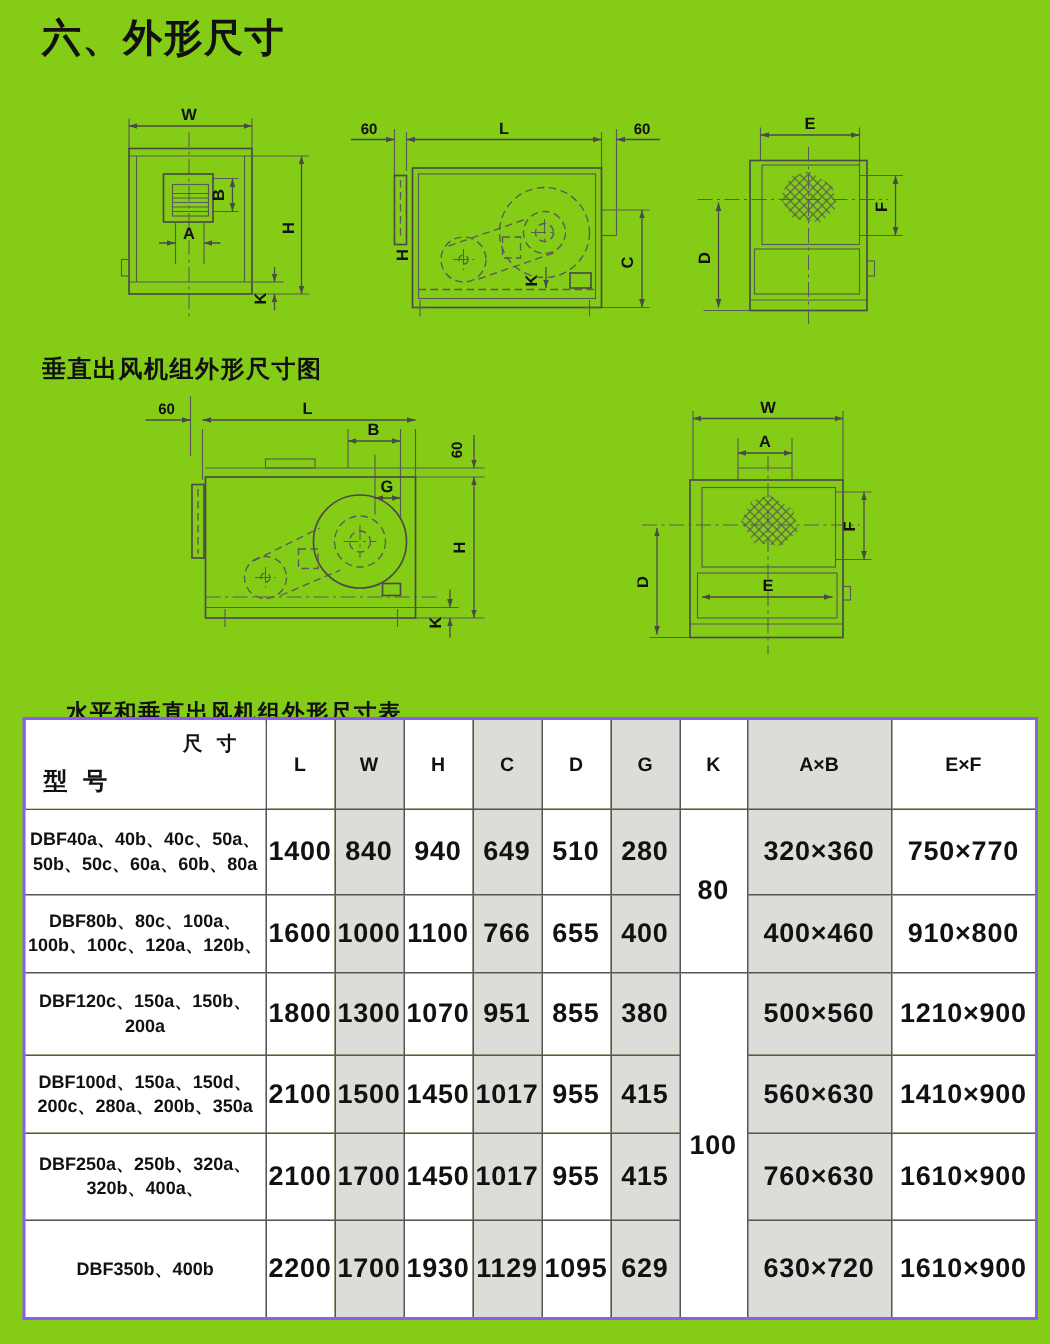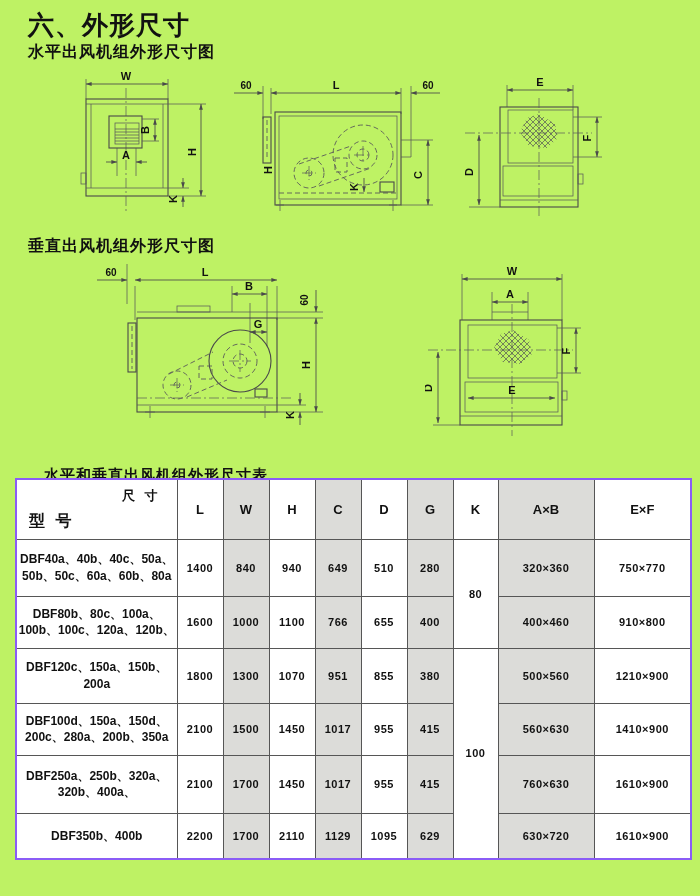--- a/index.html
+++ b/index.html
@@ -1,31 +1,31 @@
 <!DOCTYPE html>
 <html><head>
 <meta charset="utf-8">
 <style>
   html,body{margin:0;padding:0;background:#e8e8e8;}
-  .page{position:relative;width:700px;height:896px;background:#bef264;overflow:hidden;
+  .page{position:relative;width:700px;height:896px;background:#84cc16;overflow:hidden;
         font-family:"Liberation Sans","DejaVu Sans",sans-serif;color:#111;}
   .abs{position:absolute;}
   h1.title{font-size:26px;font-weight:bold;margin:0;letter-spacing:1px;}
   h2.subtitle{font-size:16px;font-weight:bold;margin:0;letter-spacing:1px;}
   h3.tabletitle{font-size:15px;font-weight:bold;margin:14px;letter-spacing:1px;}
   .footnote{font-size:11.5px;font-weight:bold;margin:0;white-space:nowrap;}
 
   
   table.dims{border-collapse:collapse;table-layout:fixed;width:675px;
              border:2px solid #8b5cf6;}
   table.dims td,table.dims th{border:1px solid #565656;padding:0;margin:0;
              font-weight:bold;text-align:center;vertical-align:middle;background:#fff;}
   td.shade,th.shade{background:#dcdcd9 !important;}
   th.colhead{font-size:13px;}
-  td.num{font-size:11px;letter-spacing:0.5px;}
+  td.num{font-size:18px;letter-spacing:0.5px;}
   td.model{background:#dcdcd9;text-align:left;font-size:12px;line-height:1.35;
            padding:4px 3px 4px 7px;letter-spacing:0;}
   th.corner{position:relative;background:#dcdcd9;
      background-image:linear-gradient(to bottom right,
         rgba(0,0,0,0) calc(50% - 0.7px), #565656 calc(50% - 0.7px),
         #565656 calc(50% + 0.7px), rgba(0,0,0,0) calc(50% + 0.7px));}
   th.corner .tr{position:absolute;top:7px;right:16px;font-size:13px;letter-spacing:3px;}
   th.corner .bl{position:absolute;bottom:7px;left:12px;font-size:16px;letter-spacing:3px;}
 
   
@@ -40,21 +40,20 @@
   text.lbs{font-size:10px;font-weight:bold;fill:#111;text-anchor:middle;
           font-family:"Liberation Sans","DejaVu Sans",sans-serif;}
 </style>
 </head>
 <body>
 
 <div class="page">
 
   <h1 class="title abs" style="left:28px;top:8px">六、外形尺寸</h1>
 
-  <h2 class="subtitle abs" style="left:28px;top:42px">水平出风机组外形尺寸图</h2>
 
   <div class="abs" style="left:55px;top:66px">
   <svg width="165" height="158" viewBox="0 0 165 158">
     <defs>
       <marker id="mA" viewBox="0 0 10 10" refX="9.5" refY="5" markerWidth="7" markerHeight="7" orient="auto-start-reverse">
         <path d="M0,1.8 L9.5,5 L0,8.2 Z" fill="#4a4a4a"></path>
       </marker>
     </defs>
 
     <line class="thin" x1="31" y1="33" x2="31" y2="13"></line>
@@ -389,25 +388,25 @@
       <td class="model">DBF250a、250b、320a、320b、400a、</td>
       <td class="num">2100</td>
       <td class="num shade">1700</td>
       <td class="num">1450</td>
       <td class="num shade">1017</td>
       <td class="num">955</td>
       <td class="num shade">415</td>
       <td class="num shade">760×630</td>
       <td class="num">1610×900</td>
     </tr>
-    <tr style="height:46px">
+    <tr style="height:66px">
       <td class="model">DBF350b、400b</td>
       <td class="num">2200</td>
       <td class="num shade">1700</td>
-      <td class="num">2110</td>
+      <td class="num">1930</td>
       <td class="num shade">1129</td>
       <td class="num">1095</td>
       <td class="num shade">629</td>
       <td class="num shade">630×720</td>
       <td class="num">1610×900</td>
     </tr>
   </tbody>
     </table>
 
 

